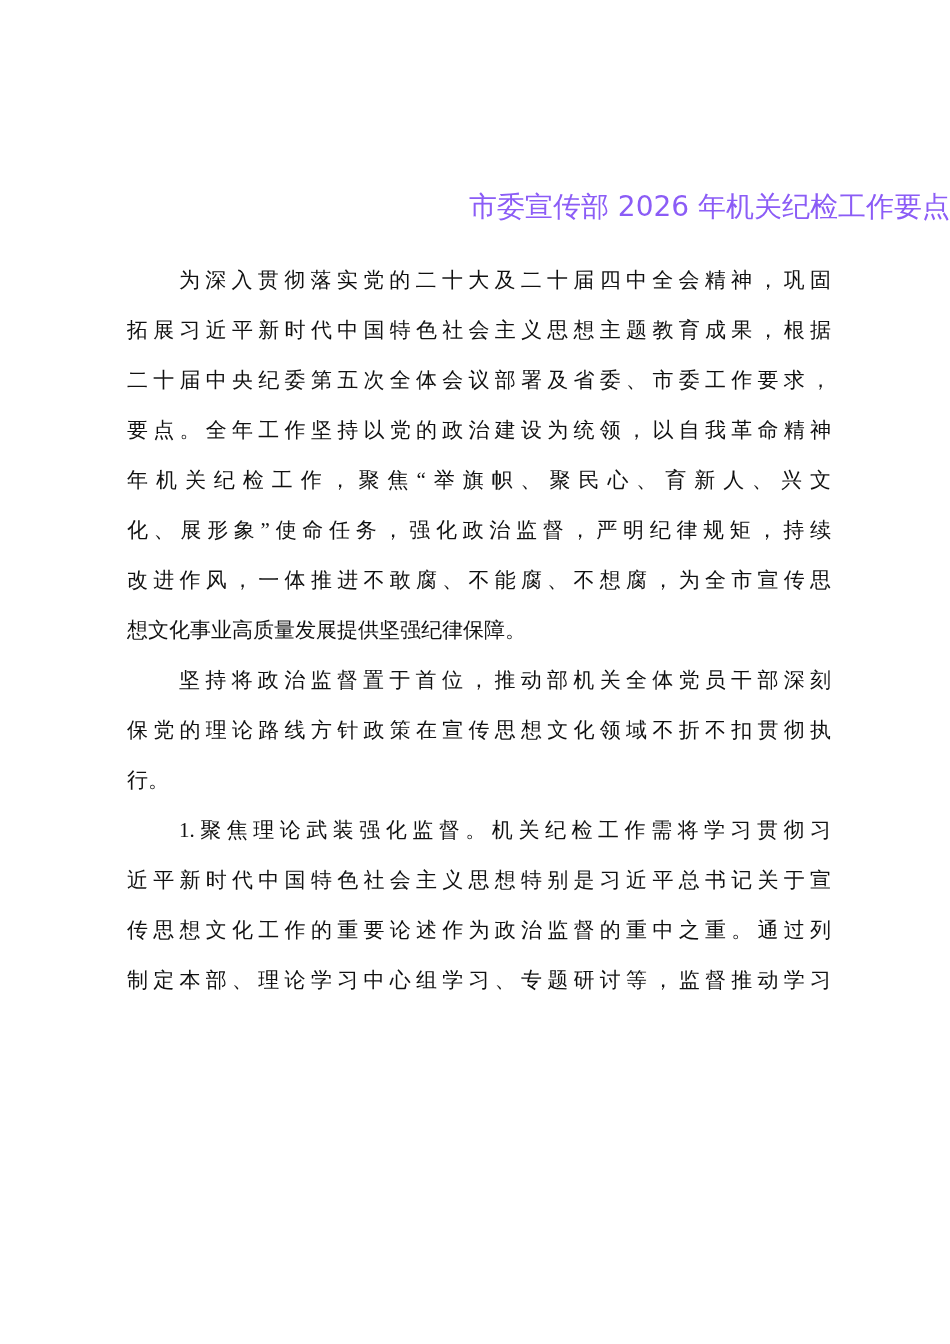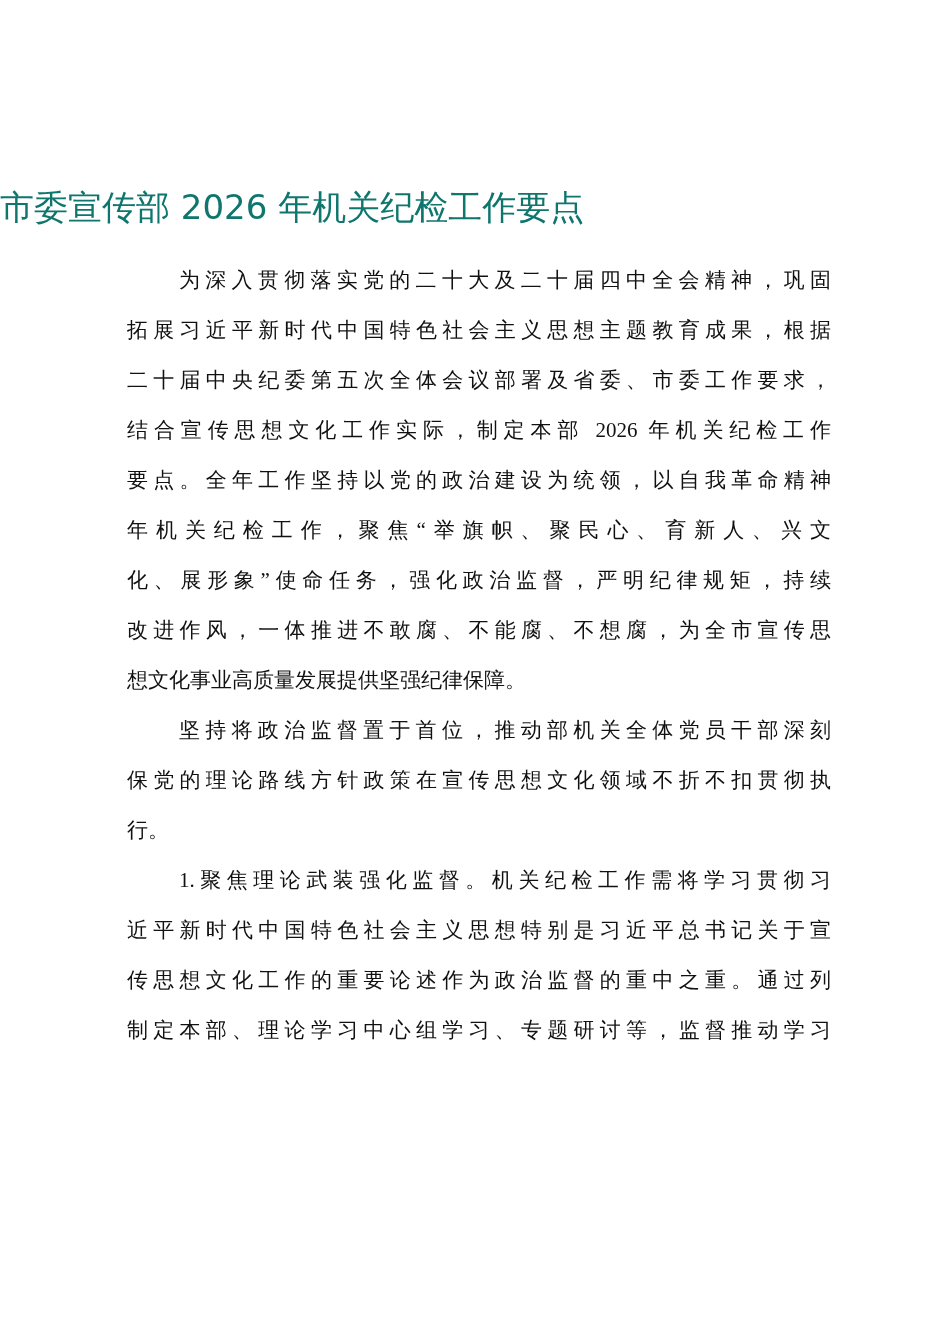--- a/index.html
+++ b/index.html
@@ -20,25 +20,25 @@
     left: 0; top: 0;
     width: 950px;
     height: 1344px;
     background: #ffffff;
   }
   .title {
     position: absolute;
     top: 182px;
     left: 0;
     width: 950px;
-    text-align: left;
-    font-size: 34px;
+    text-align: right;
+    font-size: 28px;
     line-height: 50px;
     letter-spacing: 0px;
-    color: #0f766e;
+    color: #8b5cf6;
   }
   .body {
     position: absolute;
     left: 127px;
     top: 255px;
     width: 704px;
   }
   .line {
     display: block;
     height: 50px;
@@ -63,21 +63,20 @@
 <div class="page">
 
   <div class="title">市委宣传部 2026 年机关纪检工作要点</div>
 
   <div class="body">
 
     <div>
       <span class="line indent">为深入贯彻落实党的二十大及二十届四中全会精神，巩固</span>
       <span class="line">拓展习近平新时代中国特色社会主义思想主题教育成果，根据</span>
       <span class="line">二十届中央纪委第五次全体会议部署及省委、市委工作要求，</span>
-      <span class="line">结合宣传思想文化工作实际，制定本部 2026 年机关纪检工作</span>
       <span class="line">要点。全年工作坚持以党的政治建设为统领，以自我革命精神</span>
       <span class="line">年机关纪检工作，聚焦“举旗帜、聚民心、育新人、兴文</span>
       <span class="line">化、展形象”使命任务，强化政治监督，严明纪律规矩，持续</span>
       <span class="line">改进作风，一体推进不敢腐、不能腐、不想腐，为全市宣传思</span>
       <span class="line last">想文化事业高质量发展提供坚强纪律保障。</span>
     </div>
 
 
     <div>
       <span class="line indent">坚持将政治监督置于首位，推动部机关全体党员干部深刻</span>

